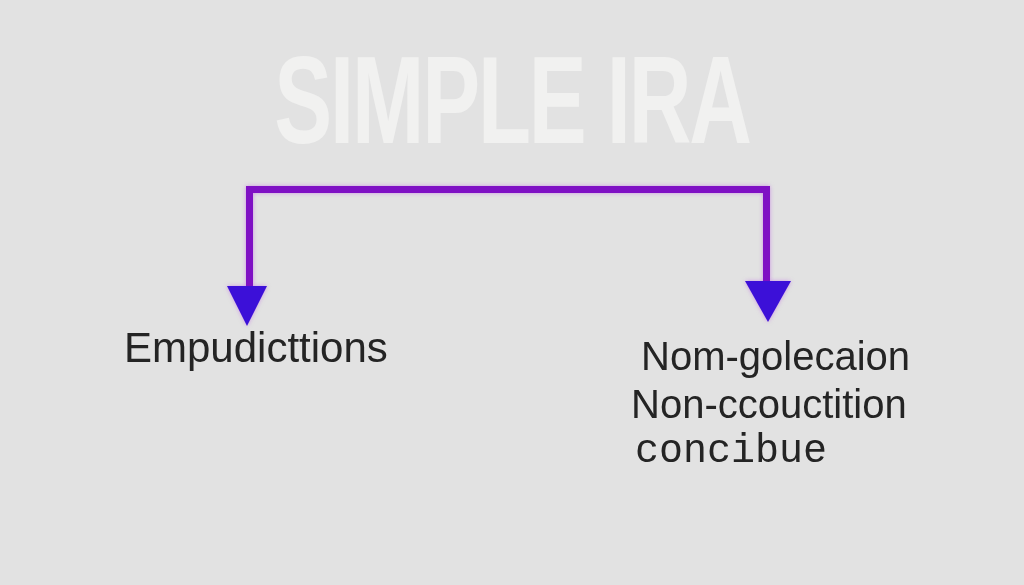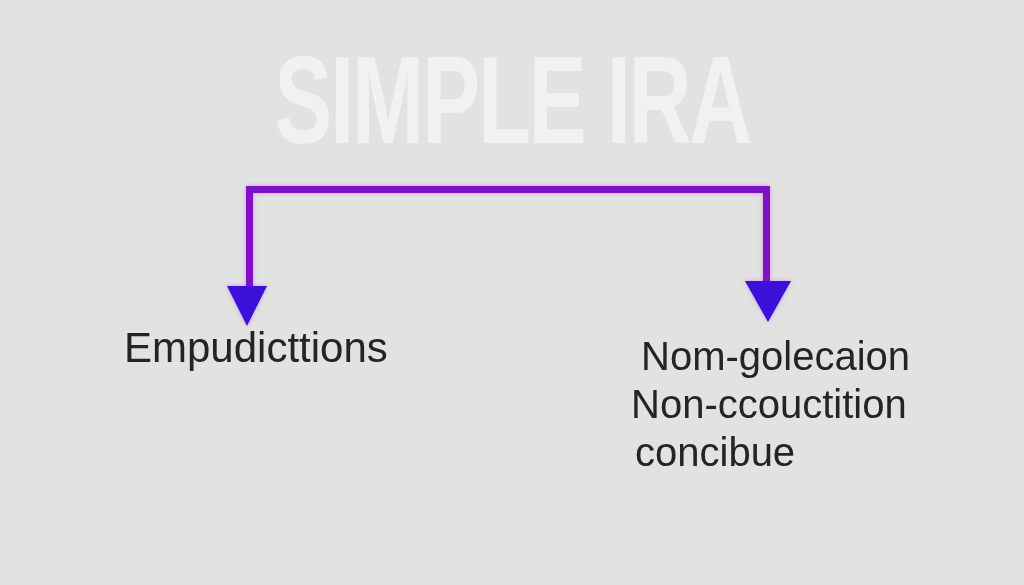--- a/index.html
+++ b/index.html
@@ -59,21 +59,21 @@
     top:324px;
   }
   .right-block{
     left:628px;
     top:332px;
     font-size:40px;
   }
   .right-block .rline-0{padding-left:10px;}
   .right-block .rline-1{padding-left:13px;}
   .right-block .rline-2{padding-left:3px;}
-  .right-block .rline-3{padding-left:7px;}
+  .right-block .rline-3{padding-left:7px;font-family:Liberation Mono, monospace;}
 </style>
 </head>
 <body>
 
 <div class="canvas">
 
   <h1 class="title">SIMPLE IRA</h1>
 
   <svg class="connector" viewBox="0 0 1024 585" aria-hidden="true">
     <rect class="line" x="246" y="186" width="524" height="7"></rect>

